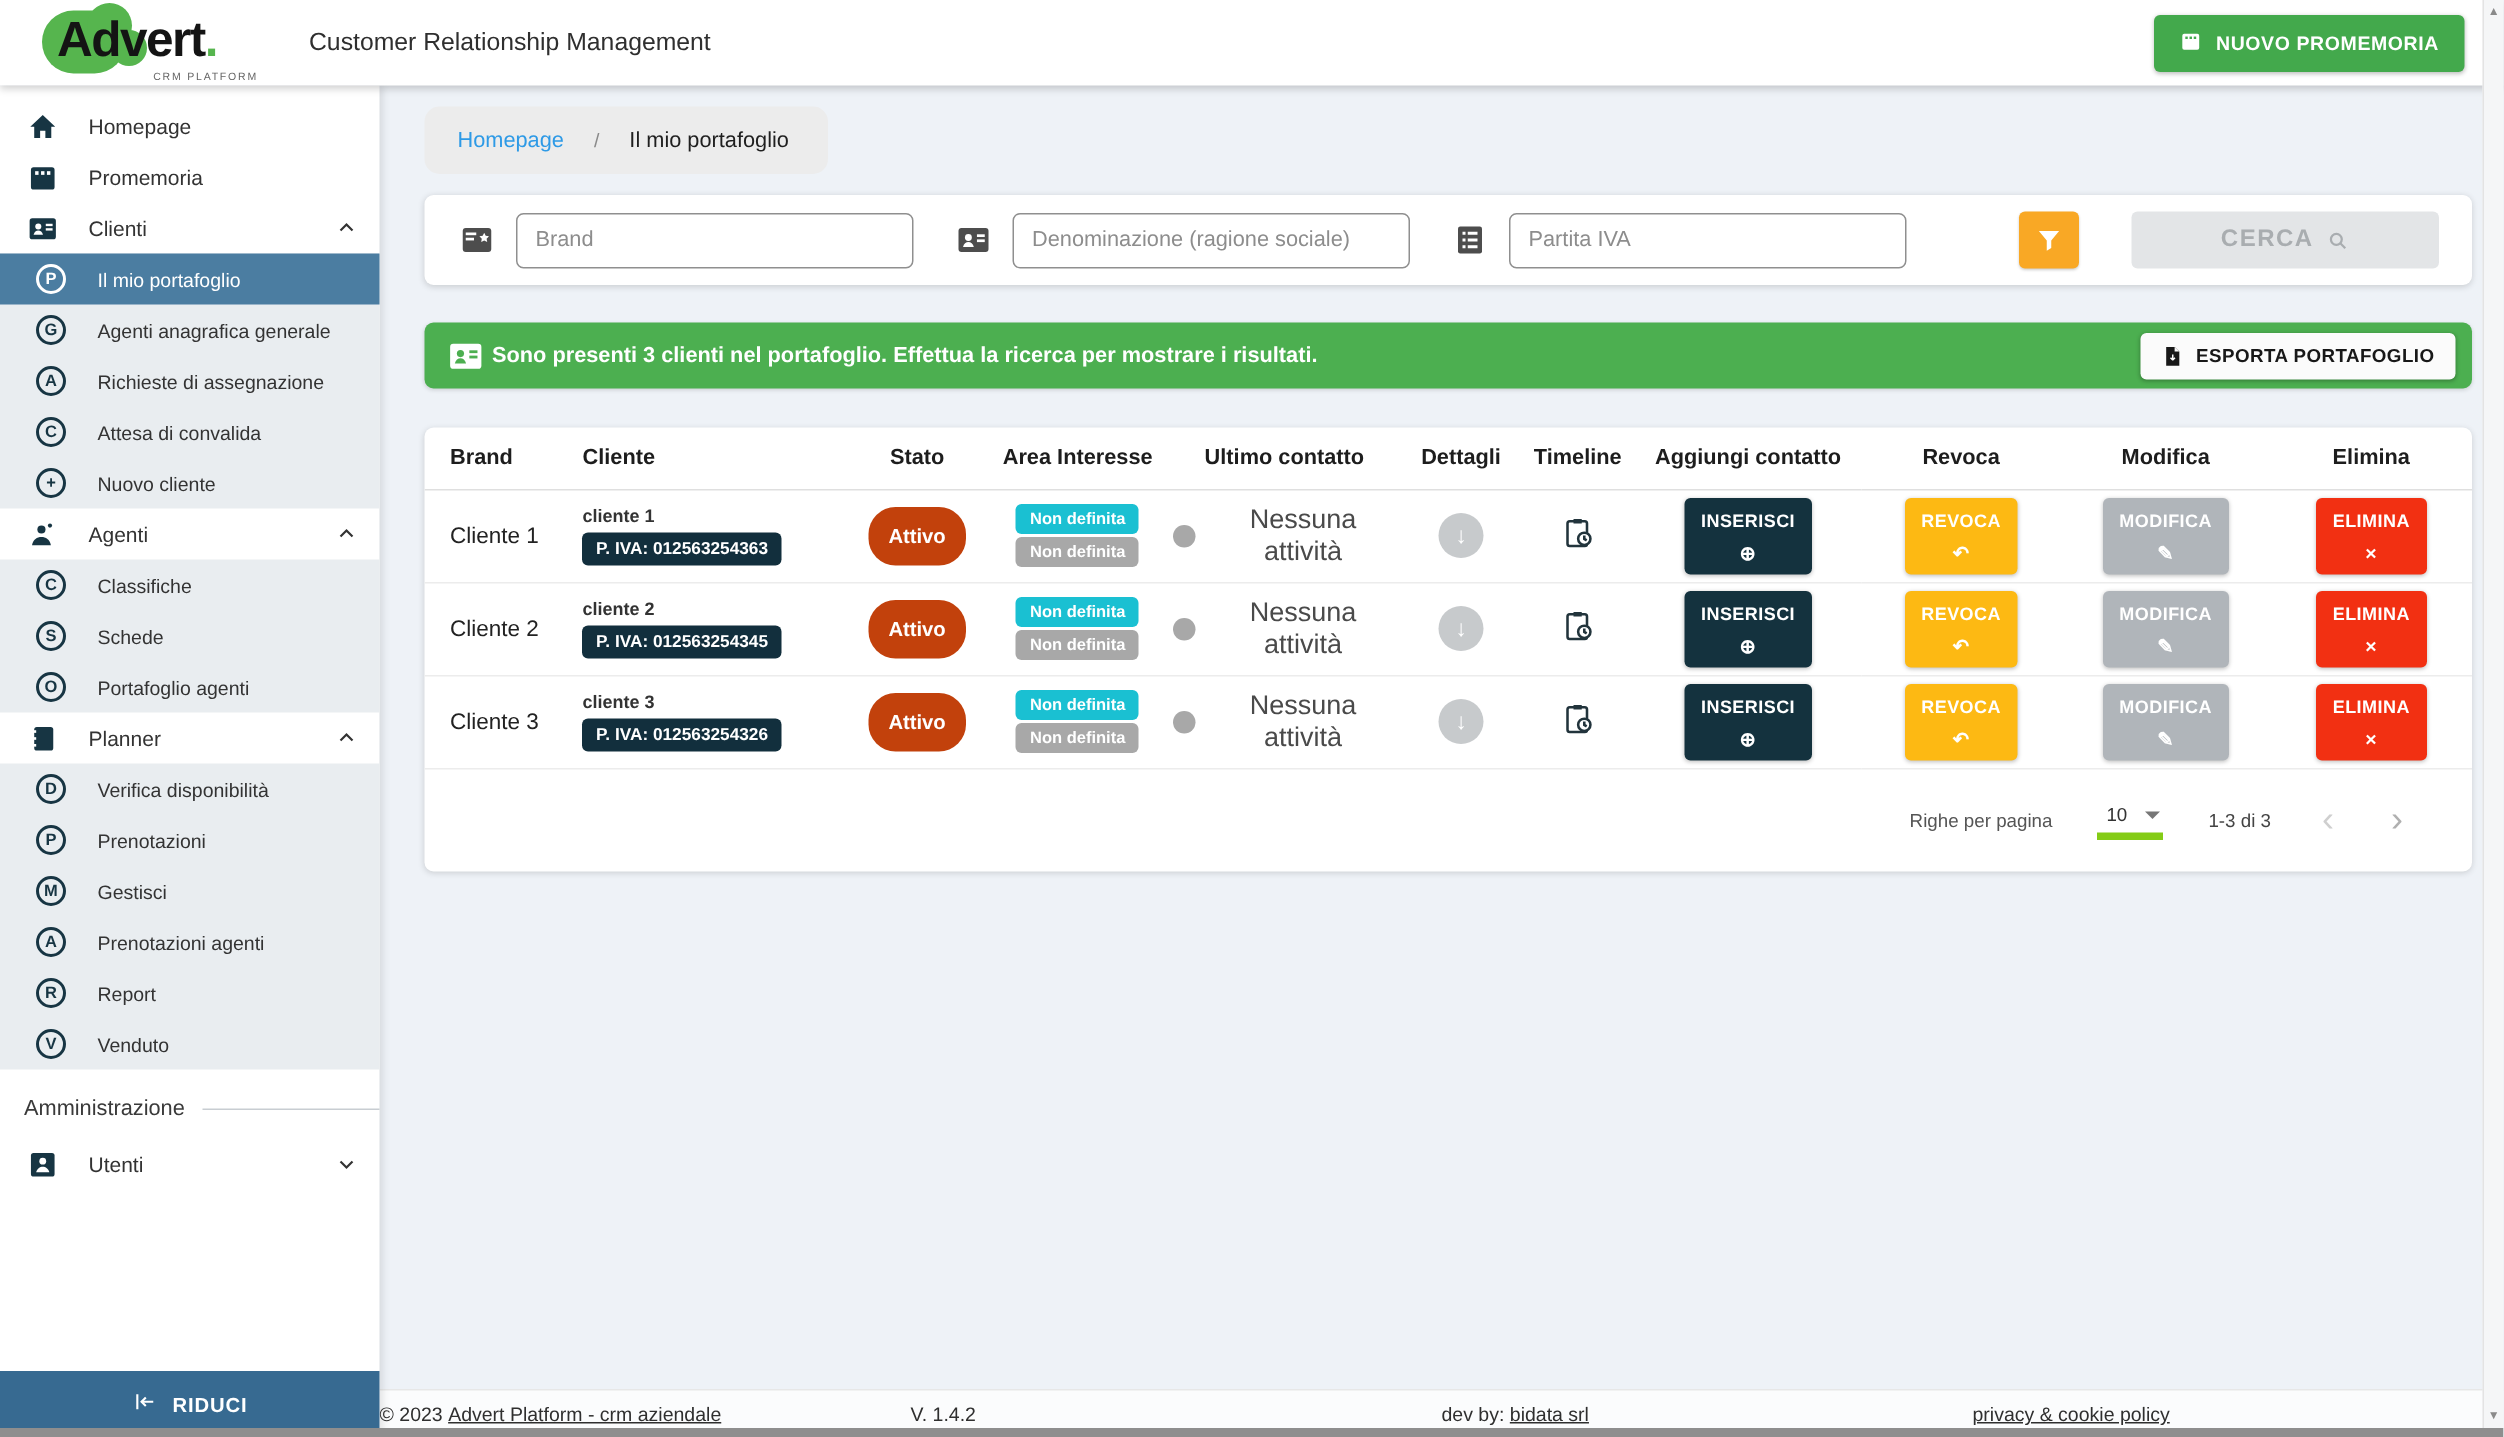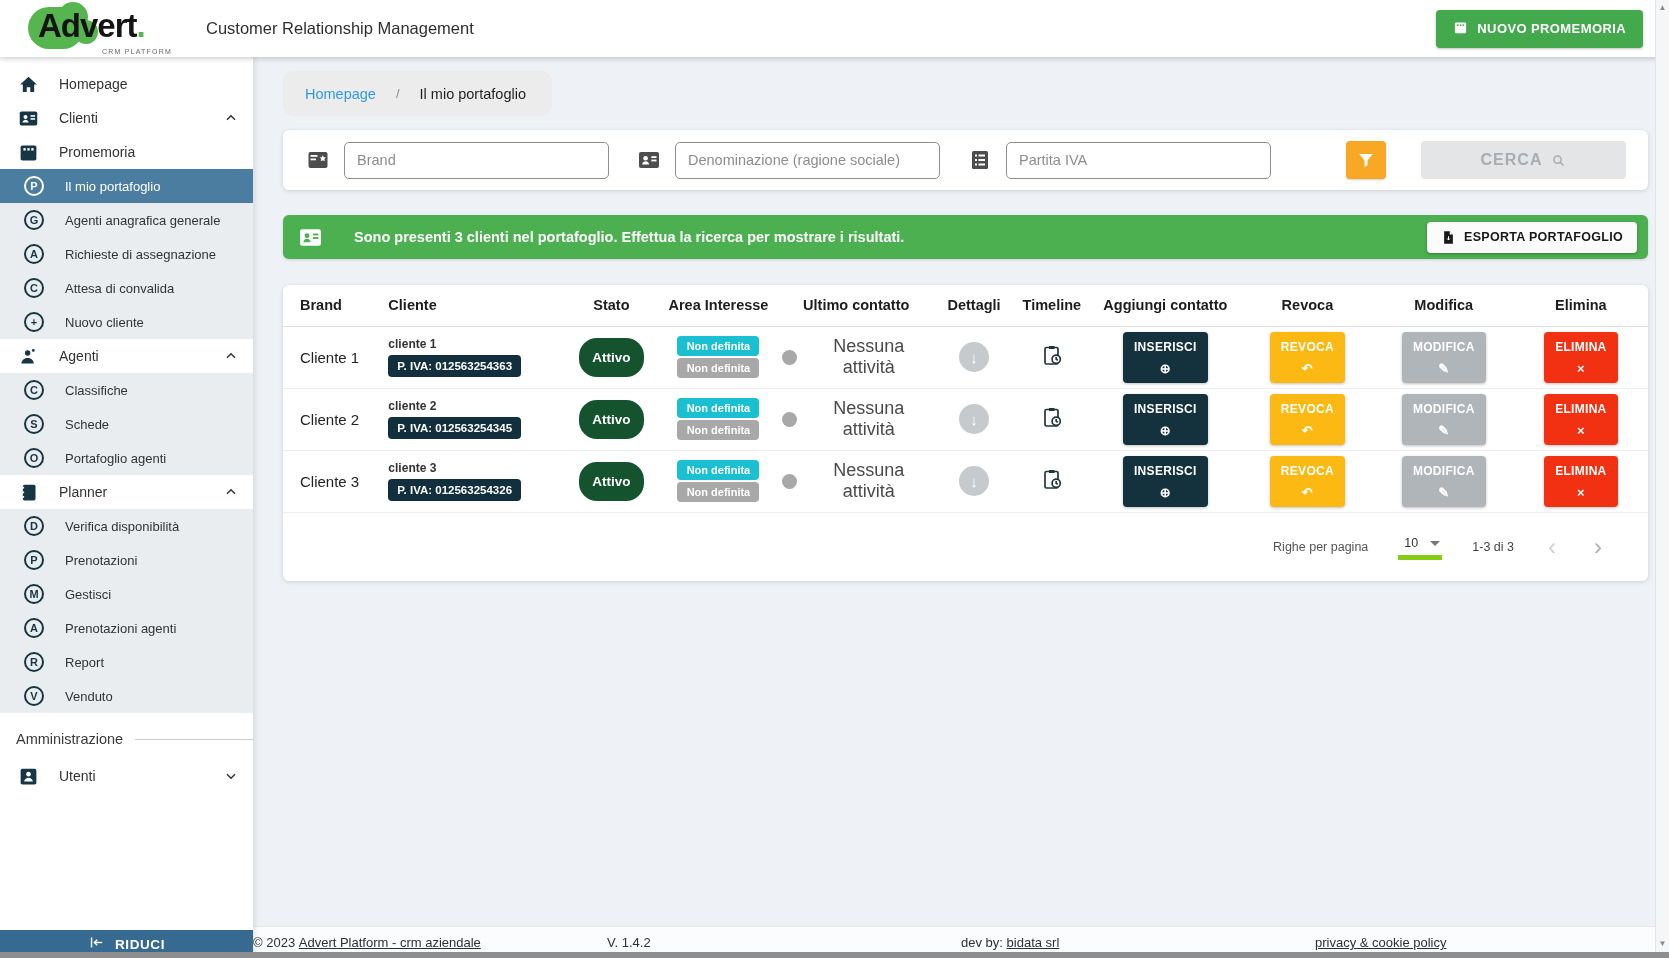--- a/index.html
+++ b/index.html
@@ -38,21 +38,21 @@
   .s-sub { background:#e9edf0; }
   .s-item.sub { padding-left:24px; gap:21px; }
   .s-item.sub .s-label { font-size:13px; }
   .letter-ico { width:20px; height:20px; border:2px solid #173543; border-radius:50%; color:#173543;
                 font-size:11px; font-weight:700; display:flex; align-items:center; justify-content:center; flex:none; }
   .s-item.active { background:#4b7da1; color:#fff; }
   .s-item.active .s-label { color:#fff; }
   .s-item.active .letter-ico { border-color:#fff; color:#fff; }
   .admin-label { display:flex; align-items:center; padding:18px 0 12px 16px; font-size:14.5px; color:#3a3a3a; }
   .admin-label .rule { flex:1; height:1px; background:#c8cdd2; margin-left:12px; }
-  .riduci { margin-top:auto; height:28px; background:#376a91; border:none; color:#fff; font-weight:700;
+  .riduci { margin-top:auto; height:44px; background:#376a91; border:none; color:#fff; font-weight:700;
             font-size:13.5px; letter-spacing:.6px; display:flex; align-items:center; justify-content:center; gap:10px;
             cursor:pointer; font-family:inherit; }
   .riduci svg { width:17px; height:17px; stroke:#fff; stroke-width:2; fill:none; }
 
   
   .main-col { flex:1; display:flex; flex-direction:column; min-width:0; background:#eef2f7; }
   .main-scroll { flex:1; padding:14px 21px 0 30px; overflow:hidden; }
 
   .breadcrumb { display:inline-flex; align-items:center; gap:20px; background:#ececec; border-radius:10px;
                 padding:0 26px 0 22px; height:45px; margin-bottom:14px; }
@@ -68,21 +68,21 @@
                        font-size:14.5px; color:#444; font-family:inherit; background:#fff; margin-right:14px; }
   .search-card input::placeholder { color:#8d8d8d; }
   .btn-filter { margin-left:auto; width:40px; height:38px; background:#f9a825; border:none; border-radius:4px;
                 display:flex; align-items:center; justify-content:center; cursor:pointer; box-shadow:0 1px 2px rgba(0,0,0,.2); }
   .btn-filter svg { width:18px; height:18px; fill:#fff; }
   .btn-cerca { margin-left:22px; width:205px; height:38px; background:#e3e5e7; border:none; border-radius:4px;
                color:#a9adb0; font-weight:700; font-size:16px; letter-spacing:1px; display:flex; align-items:center;
                justify-content:center; gap:9px; cursor:default; font-family:inherit; }
   .btn-cerca svg { width:15px; height:15px; }
 
-  .banner { background:#4caf50; border-radius:6px; height:44px; display:flex; align-items:center; gap:31px;
+  .banner { background:#4caf50; border-radius:6px; height:44px; display:flex; align-items:center; gap:5px;
             padding:0 11px 0 15px; margin-bottom:26px; box-shadow:0 1px 3px rgba(0,0,0,.15); }
   .banner svg { width:25px; height:25px; fill:#fff; flex:none; }
   .banner-text { color:#fff; font-weight:700; font-size:14.5px; }
   .btn-export { margin-left:auto; background:#fbfbfb; border:none; border-radius:4px; padding:8px 14px;
                 font-weight:700; font-size:12.5px; color:#181818; display:flex; align-items:center; gap:8px;
                 cursor:pointer; box-shadow:0 1px 3px rgba(0,0,0,.3); font-family:inherit; letter-spacing:.3px; }
   .btn-export svg { width:15px; height:15px; fill:#181818; }
 
   
   .table-card { background:#fff; border-radius:6px; box-shadow:0 1px 4px rgba(0,0,0,.15); overflow:hidden; }
@@ -90,21 +90,21 @@
   thead th { font-size:14.5px; font-weight:700; color:#1d1d1d; text-align:center; height:41px;
              border-bottom:1px solid #dfdfdf; padding:0 4px; }
   thead th.al, tbody td.al { text-align:left; }
   thead th:first-child, tbody td:first-child { padding-left:17px; }
   tbody td { height:62px; border-bottom:1px solid #ececec; text-align:center; vertical-align:middle; padding:0 4px; }
   tbody tr:last-child td { border-bottom:1px solid #ececec; }
   .cell-brand { font-size:15px; color:#222; }
   .cli-name { font-size:12px; font-weight:700; color:#333; margin-bottom:4px; }
   .piva-pill { display:inline-block; background:#122f3d; color:#fff; font-size:11.5px; font-weight:700;
                padding:5px 9px; border-radius:4px; white-space:nowrap; }
-  .stato-pill { display:inline-block; background:#14532d; color:#fff; font-size:13.5px; font-weight:700;
+  .stato-pill { display:inline-block; background:#c2410c; color:#fff; font-size:13.5px; font-weight:700;
                 padding:12px 13px; border-radius:18px; }
   .area-badge { width:82px; margin:2px auto; color:#fff; font-size:11px; font-weight:700; padding:4px 4px;
                 border-radius:4px; }
   .area-cyan { background:#1ac0d2; }
   .area-grey { background:#a8a8a8; }
   .uc { display:flex; align-items:center; justify-content:center; gap:10px; }
   .uc-dot { width:15px; height:15px; border-radius:50%; background:#a8a8a8; flex:none; }
   .uc-text { font-size:18px; color:#4a4a4a; }
   .circ-btn { width:30px; height:30px; border-radius:50%; background:#c7cacc; border:none; color:#fff;
               font-size:15px; font-weight:700; cursor:pointer; display:inline-flex; align-items:center; justify-content:center; }
@@ -173,44 +173,44 @@
         <span class="s-ico">
             <svg viewBox="0 0 24 24">
               <path d="M12 3 2.5 12H5.5v8.5H10v-5.5h4v5.5h4.5V12h3z"></path>
             </svg>
           </span>
         <span class="s-label">Homepage</span>
       </div>
       <div class="s-item">
         <span class="s-ico">
             <svg viewBox="0 0 24 24">
+              <rect x="3" y="4" width="18" height="17" rx="2"></rect>
+              <rect x="6.2" y="7" width="2.6" height="2.8" fill="#fff"></rect>
+              <rect x="10.7" y="7" width="2.6" height="2.8" fill="#fff"></rect>
+              <rect x="15.2" y="7" width="2.6" height="2.8" fill="#fff"></rect>
+            </svg>
+          </span>
+        <span class="s-label">Promemoria</span>
+      </div>
+      <div class="s-item">
+        <span class="s-ico">
+            <svg viewBox="0 0 24 24">
               <rect x="2" y="4" width="20" height="16" rx="2"></rect>
               <circle cx="8.6" cy="10.3" r="2.3" fill="#fff"></circle>
               <path d="M5 16.6c.5-2.2 2-3.3 3.6-3.3s3.1 1.1 3.6 3.3z" fill="#fff"></path>
               <rect x="14.3" y="8.2" width="5.2" height="1.8" fill="#fff"></rect>
               <rect x="14.3" y="11.6" width="5.2" height="1.8" fill="#fff"></rect>
             </svg>
           </span>
         <span class="s-label">Clienti</span>
         <span class="chev">
             <svg viewBox="0 0 24 24">
               <path d="M6 14.5 12 8.5l6 6"></path>
             </svg>
           </span>
-      </div>
-      <div class="s-item">
-        <span class="s-ico">
-            <svg viewBox="0 0 24 24">
-              <rect x="3" y="4" width="18" height="17" rx="2"></rect>
-              <rect x="6.2" y="7" width="2.6" height="2.8" fill="#fff"></rect>
-              <rect x="10.7" y="7" width="2.6" height="2.8" fill="#fff"></rect>
-              <rect x="15.2" y="7" width="2.6" height="2.8" fill="#fff"></rect>
-            </svg>
-          </span>
-        <span class="s-label">Promemoria</span>
       </div>
 
       <div class="s-sub">
         <div class="s-item sub active">
           <span class="letter-ico">P</span>
           <span class="s-label">Il mio portafoglio</span>
         </div>
         <div class="s-item sub">
           <span class="letter-ico">G</span>
           <span class="s-label">Agenti anagrafica generale</span>

